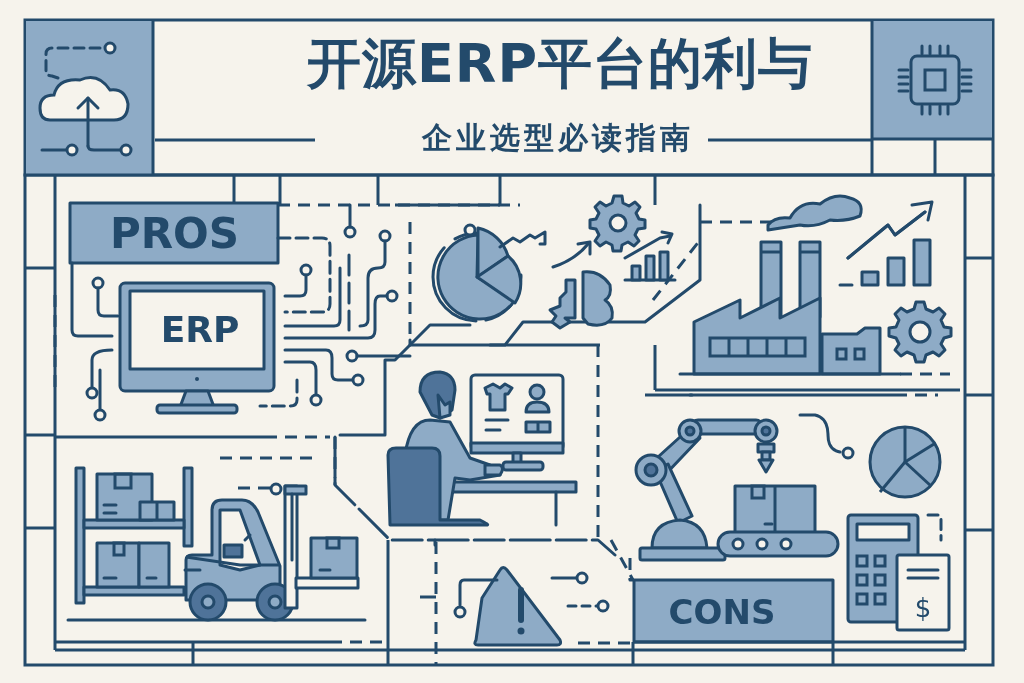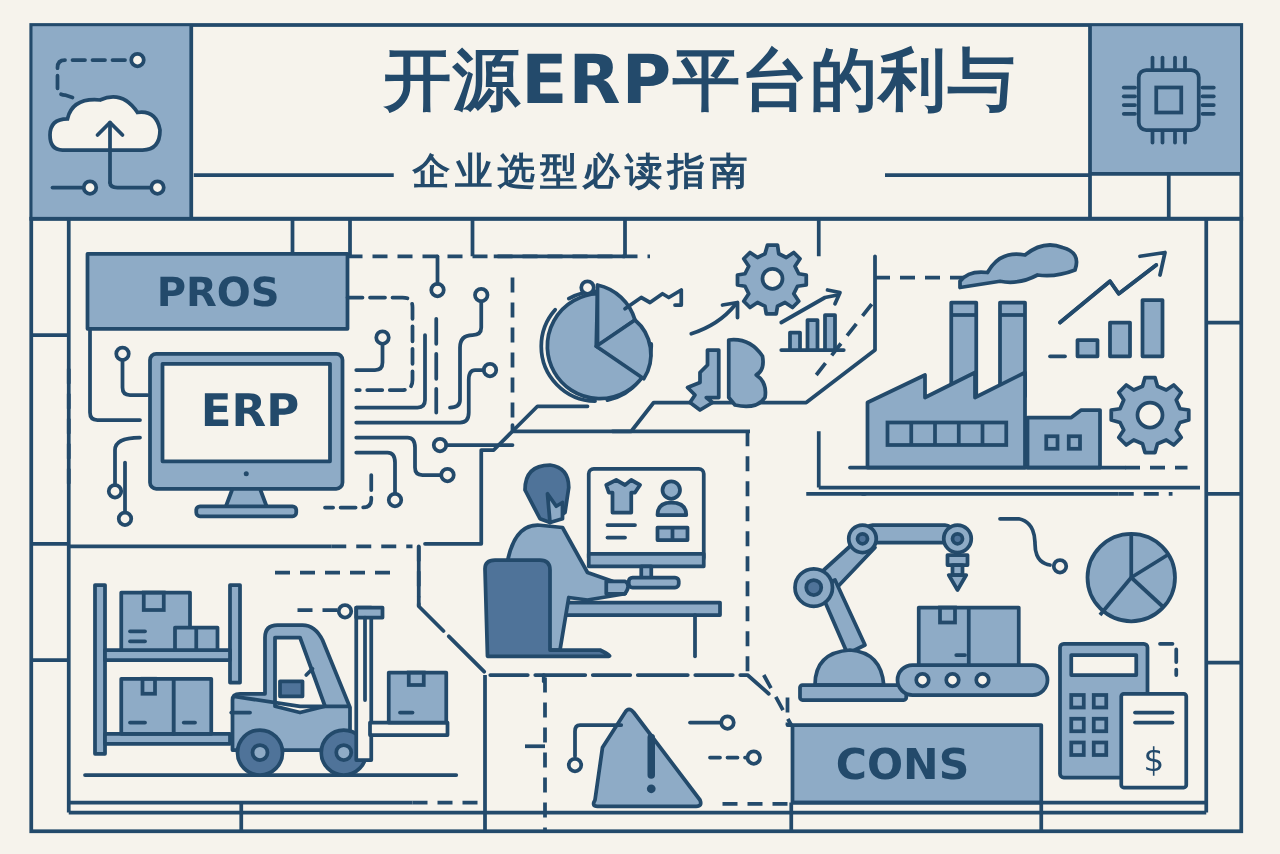--- a/index.html
+++ b/index.html
@@ -1,21 +1,21 @@
 <!DOCTYPE html>
 <html><head>
 <meta charset="utf-8">
 <style>
   html,body{margin:0;padding:0;background:#f6f3ec;}
   body{width:1024px;height:683px;overflow:hidden;position:relative;font-family:"DejaVu Sans","Liberation Sans",sans-serif;}
   #canvas{position:absolute;left:0;top:0;width:1024px;height:683px;}
   .ttl{position:absolute;left:155px;top:34px;width:810px;text-align:center;font-size:54px;font-weight:bold;color:#234a6b;letter-spacing:1px;line-height:60px;}
-  .sub{position:absolute;left:330px;top:118px;width:364px;text-align:left;font-size:30px;font-weight:bold;color:#234a6b;letter-spacing:4px;line-height:40px;}
+  .sub{position:absolute;left:330px;top:118px;width:364px;text-align:right;font-size:30px;font-weight:bold;color:#234a6b;letter-spacing:4px;line-height:40px;}
   .lbl{position:absolute;font-weight:bold;color:#234a6b;text-align:center;font-family:"DejaVu Sans","Liberation Sans",sans-serif;}
-  .pros{left:72px;top:205px;width:205px;height:58px;line-height:58px;font-size:32px;}
+  .pros{left:72px;top:205px;width:205px;height:58px;line-height:58px;font-size:42px;}
   .erp{left:132px;top:300px;width:136px;height:60px;line-height:60px;font-size:36px;}
   .cons{left:636px;top:582px;width:172px;height:58px;line-height:60px;font-size:34px;}
 </style>
 </head>
 <body>
 
 <svg id="canvas" viewBox="0 0 1024 683" xmlns="http://www.w3.org/2000/svg">
   <defs>
     <style>
       .s{stroke:#234a6b;stroke-width:3;fill:none;stroke-linecap:round;stroke-linejoin:round;}

